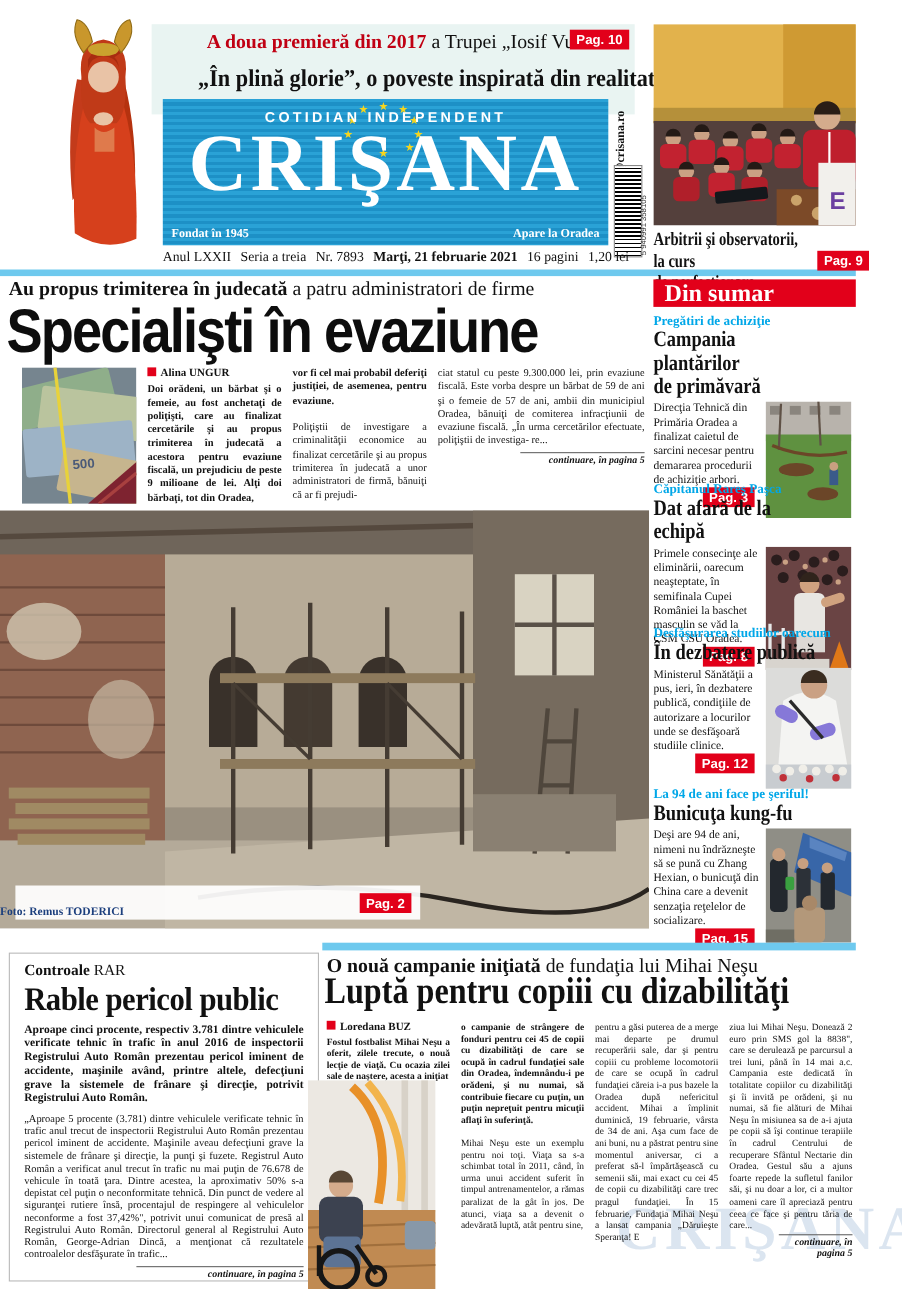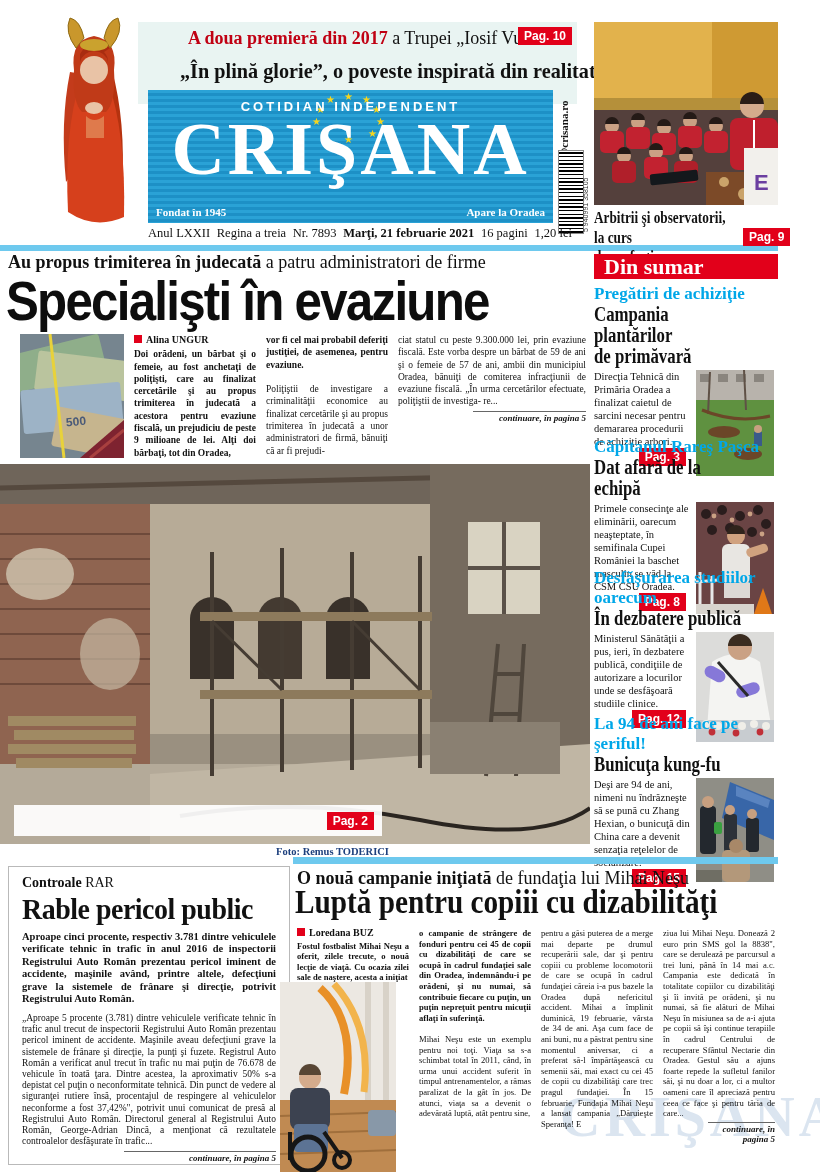--- a/index.html
+++ b/index.html
@@ -68,24 +68,24 @@
   .byline{font-weight:bold;font-size:10px;margin-bottom:2px;text-align:left;}
   .bull{display:inline-block;width:8px;height:8px;background:#e2001a;margin-right:4px;}
   .boldtxt{font-weight:bold;}
   .cont{display:block;margin-left:auto;margin-top:3px;width:60%;text-align:right;
         font:bold italic 9px "Liberation Serif",serif;border-top:1px solid #666;padding-top:1px;}
   
   .mainphoto{left:0;top:464px;width:590px;height:380px;}
   .caption{position:absolute;left:14px;bottom:8px;width:352px;background:rgba(255,255,255,.93);
            padding:6px 8px;font-weight:bold;font-size:12.5px;line-height:1.28;text-align:justify;}
   .caption .badge{float:right;margin-top:1px;}
-  .credit{left:0;top:846px;width:585px;text-align:center;font:bold 10.5px "Liberation Serif",serif;color:#1c3f7d;padding-left:40px;}
+  .credit{left:0;top:824px;width:585px;text-align:left;font:bold 10.5px "Liberation Serif",serif;color:#1c3f7d;}
   
   .sum-item{position:absolute;left:594px;width:184px;}
-  .sum-kicker{color:#00a7e8;font-weight:bold;font-size:17px;}
+  .sum-kicker{color:#00a7e8;font-weight:bold;font-size:12px;}
   .sum-title{font-weight:bold;font-size:20px;line-height:1.05;transform:scaleX(.84);
              transform-origin:left;white-space:pre-line;}
   .sum-row{display:flex;margin-top:3px;}
   .sum-body{width:102px;font-size:10.5px;line-height:13px;padding-right:4px;box-sizing:border-box;}
   .badge-row{text-align:right;margin-top:0;padding-right:6px;}
   .sum-photo{width:78px;flex:none;}
   
   .rarbox{left:8px;top:866px;width:282px;height:299px;border:1px solid #b9b9b9;box-sizing:border-box;
           padding:8px 13px;overflow:hidden;}
   .rar-kicker{font-size:14px;}
@@ -152,21 +152,21 @@
     <div class="mast-foot mf-r">Apare la Oradea</div>
   </div>
 
   <div class="abs vtext email">e-mail: redactia@crisana.ro</div>
   <div class="abs vtext site"><span>www.</span><span class="mid">crisana</span><span>.ro</span></div>
   <div class="abs barcode"></div>
   <div class="abs vtext bcnum">5 940991 358105</div>
 
   <div class="abs infobar">
     <span>Anul LXXII</span>
-    <span>Regina a treia</span>
+    <span>Seria a treia</span>
     <span>Nr. 7893</span>
     <span class="date">Marţi, 21 februarie 2021</span>
     <span>16 pagini</span>
     <span>1,20 lei</span>
   </div>
   <div class="abs cyanbar"></div>
 
   <svg class="abs refphoto" viewBox="0 0 184 183" preserveAspectRatio="none">
     <rect width="184" height="90" fill="#e2b24c"></rect>
     <rect x="118" width="66" height="90" fill="#cf9a33"></rect>

